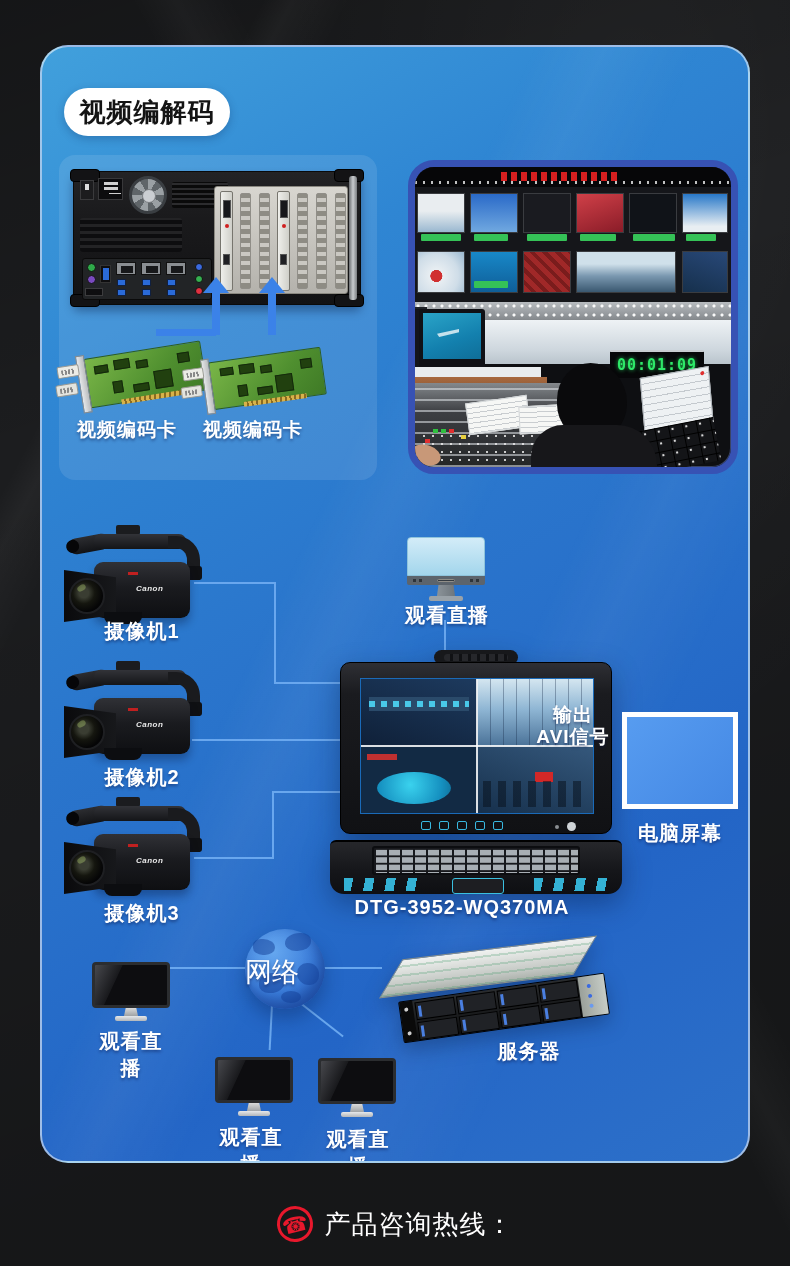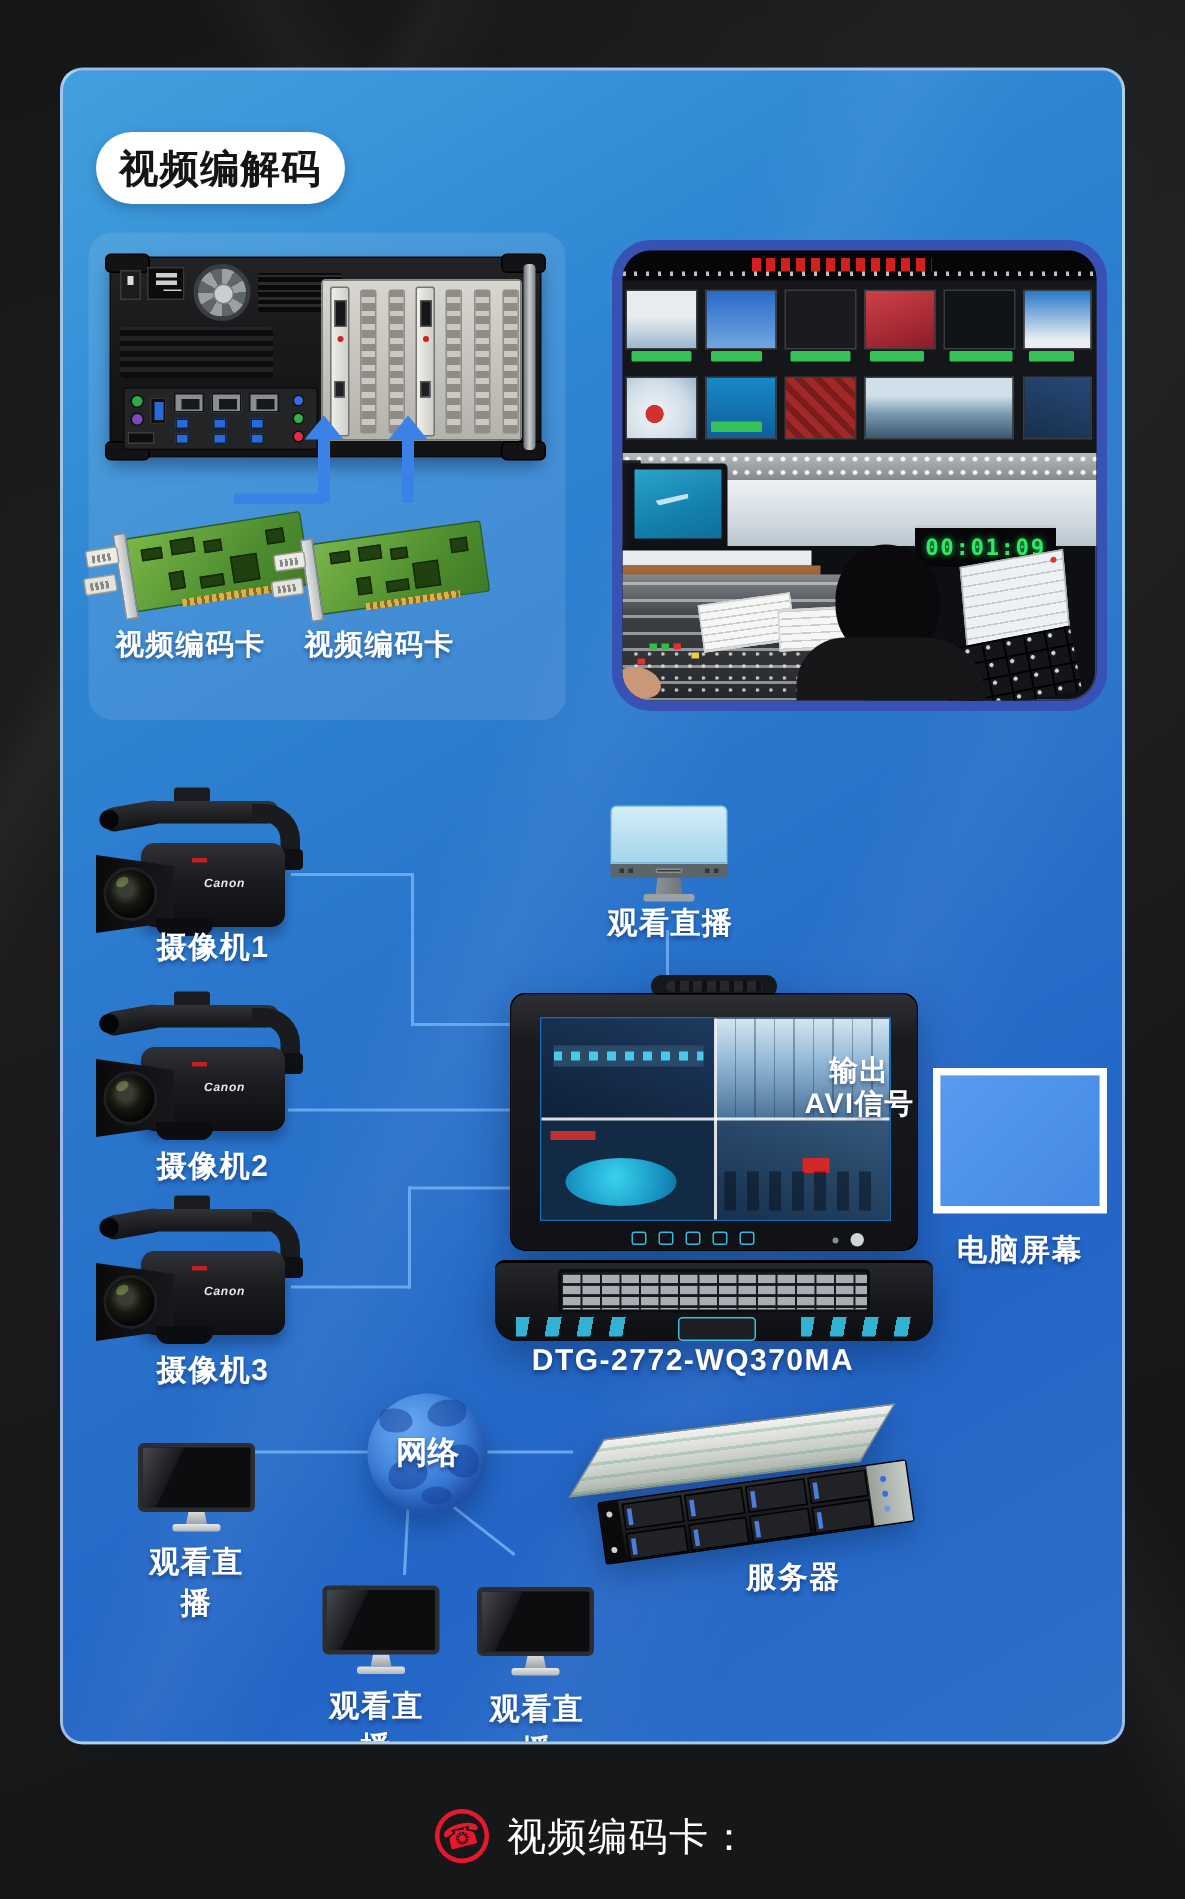--- a/index.html
+++ b/index.html
@@ -8,21 +8,21 @@
   .a{position:absolute;}
   #stage{position:relative;width:790px;height:1266px;overflow:hidden;background:#1c1d1f;margin:0 auto;}
   
   #stage .tex{position:absolute;inset:0;background:
     linear-gradient(118deg, transparent 18%, rgba(255,255,255,.035) 20%, transparent 24%),
     linear-gradient(62deg, transparent 55%, rgba(255,255,255,.03) 58%, transparent 62%),
     linear-gradient(160deg, rgba(0,0,0,.25) 0%, transparent 30%, rgba(0,0,0,.22) 80%),
     radial-gradient(ellipse at 80% 10%, rgba(255,255,255,.04), transparent 40%),
     #1c1d1f;}
   
-  .panel{left:40px;top:45px;width:710px;height:1118px;border-radius:15px;
+  .panel{left:40px;top:45px;width:710px;height:1118px;border-radius:28px;
     border:2px solid rgba(255,255,255,.55);
     background:linear-gradient(150deg,#41a0dc 0%,#2f86d3 24%,#2a75cc 48%,#2365c6 76%,#2d70c9 100%);
     overflow:hidden;}
   .panel::before{content:"";position:absolute;inset:0;border-radius:inherit;pointer-events:none;background:
     linear-gradient(115deg, transparent 40%, rgba(255,255,255,.05) 46%, transparent 54%),
     linear-gradient(115deg, transparent 62%, rgba(255,255,255,.045) 68%, transparent 77%);}
   
   .badge{left:22px;top:41px;width:166px;height:48px;border-radius:26px;background:#fff;
     color:#141414;font-size:26px;font-weight:700;line-height:48px;text-align:center;
     box-shadow:0 3px 8px rgba(10,30,80,.25);letter-spacing:1px;}
@@ -163,21 +163,21 @@
     background-image:linear-gradient(#17181c 1.6px,transparent 1.6px),linear-gradient(90deg,#17181c 1.6px,transparent 1.6px);background-size:13px 7.4px;}
   .lp-tp{left:122px;top:36px;width:52px;height:16px;border:1px solid #3ac0e0;border-radius:3px;background:#1d1e22;}
   .lp-slash{top:36px;width:74px;height:13px;background:repeating-linear-gradient(100deg,#38c4ea 0 9px,transparent 9px 21px);opacity:.9;}
   
   .bigscreen{left:620px;top:710px;width:116px;height:97px;background:linear-gradient(135deg,#579cf0,#4488e4);border:5px solid #fff;}
   
   .globe{left:243px;top:927px;width:80px;height:80px;border-radius:50%;
     background:radial-gradient(circle at 35% 28%,#66a8f0,#3a7cda 55%,#2b66c8 85%);
     box-shadow:0 10px 18px rgba(8,35,90,.35), inset -6px -8px 14px rgba(10,40,110,.45);}
   .globe i{position:absolute;background:rgba(18,62,150,.5);}
-  .netlabel{color:#fff;font-size:21px;font-weight:700;text-shadow:0 2px 3px rgba(10,20,70,.5);text-align:center;}
+  .netlabel{color:#fff;font-size:27px;font-weight:400;text-shadow:0 2px 3px rgba(10,20,70,.5);text-align:left;}
   
   .server{left:372px;top:935px;width:250px;height:110px;filter:drop-shadow(0 8px 10px rgba(0,15,50,.3));}
   .sv-top{left:16px;top:12px;width:196px;height:36px;transform:rotate(-7deg) skewX(-38deg);
     background:linear-gradient(180deg,#f0f2f0,#c6cac6 70%,#aab0aa);border:1px solid #8a908a;
     background-image:repeating-linear-gradient(0deg,rgba(60,150,100,.25) 0 2px,transparent 2px 9px),linear-gradient(180deg,#f0f2f0,#c6cac6 70%,#aab0aa);}
   .sv-front{left:26px;top:50px;width:208px;height:42px;transform:rotate(-8deg);background:linear-gradient(#2a2c2e,#0c0d0e);border:1px solid #000;border-radius:2px;}
   .sv-ear{position:absolute;left:0;top:0;width:13px;height:100%;background:#0a0a0a;}
   .sv-ear::after{content:"";position:absolute;left:4px;top:6px;width:4px;height:4px;border-radius:50%;background:#cfcfcf;box-shadow:0 24px 0 #cfcfcf;}
   .sv-bays{position:absolute;left:15px;top:2px;width:164px;height:38px;display:grid;grid-template-columns:repeat(4,1fr);grid-template-rows:repeat(2,1fr);gap:2px;}
   .sv-bays b{background:#202226;border:1px solid #000;position:relative;}
@@ -453,21 +453,21 @@
         <div class="a lp-dot"></div>
         <div class="a lp-pwr"></div>
       </div>
       <div class="a lp-deck">
         <div class="a lp-kb"></div>
         <div class="a lp-tp"></div>
         <div class="a lp-slash" style="left:14px"></div>
         <div class="a lp-slash" style="right:14px"></div>
       </div>
     </div>
-    <div class="a wlabel" style="left:300px;top:849px;width:240px;font-size:20px">DTG-2772-WQ370MA</div>
+    <div class="a wlabel" style="left:300px;top:849px;width:240px;font-size:20px">DTG-3952-WQ370MA</div>
 
     <div class="a wlabel" style="left:484px;top:657px;width:94px;font-size:19px;line-height:22px">
       <div>输出</div>
       <div>AVI信号</div>
     </div>
 
     <div class="a bigscreen" style="left:580px;top:665px"></div>
     <div class="a wlabel" style="left:582px;top:773px;width:112px">电脑屏幕</div>
 
     <div class="a globe" style="left:203px;top:882px">
@@ -516,15 +516,15 @@
       <div class="a scr"></div>
         <div class="a neck"></div>
         <div class="a base"></div>
     </div>
     <div class="a wlabel" style="left:275px;top:1079px;width:82px">观看直播</div>
 
   </div>
 
   <div class="a hotline">
     <div class="ph-icon">☎</div>
-    <span class="hl-prefix">视频编码卡：</span>
+    <span class="hl-prefix">产品咨询热线：</span>
   </div>
 </div>
 
 </body></html>

